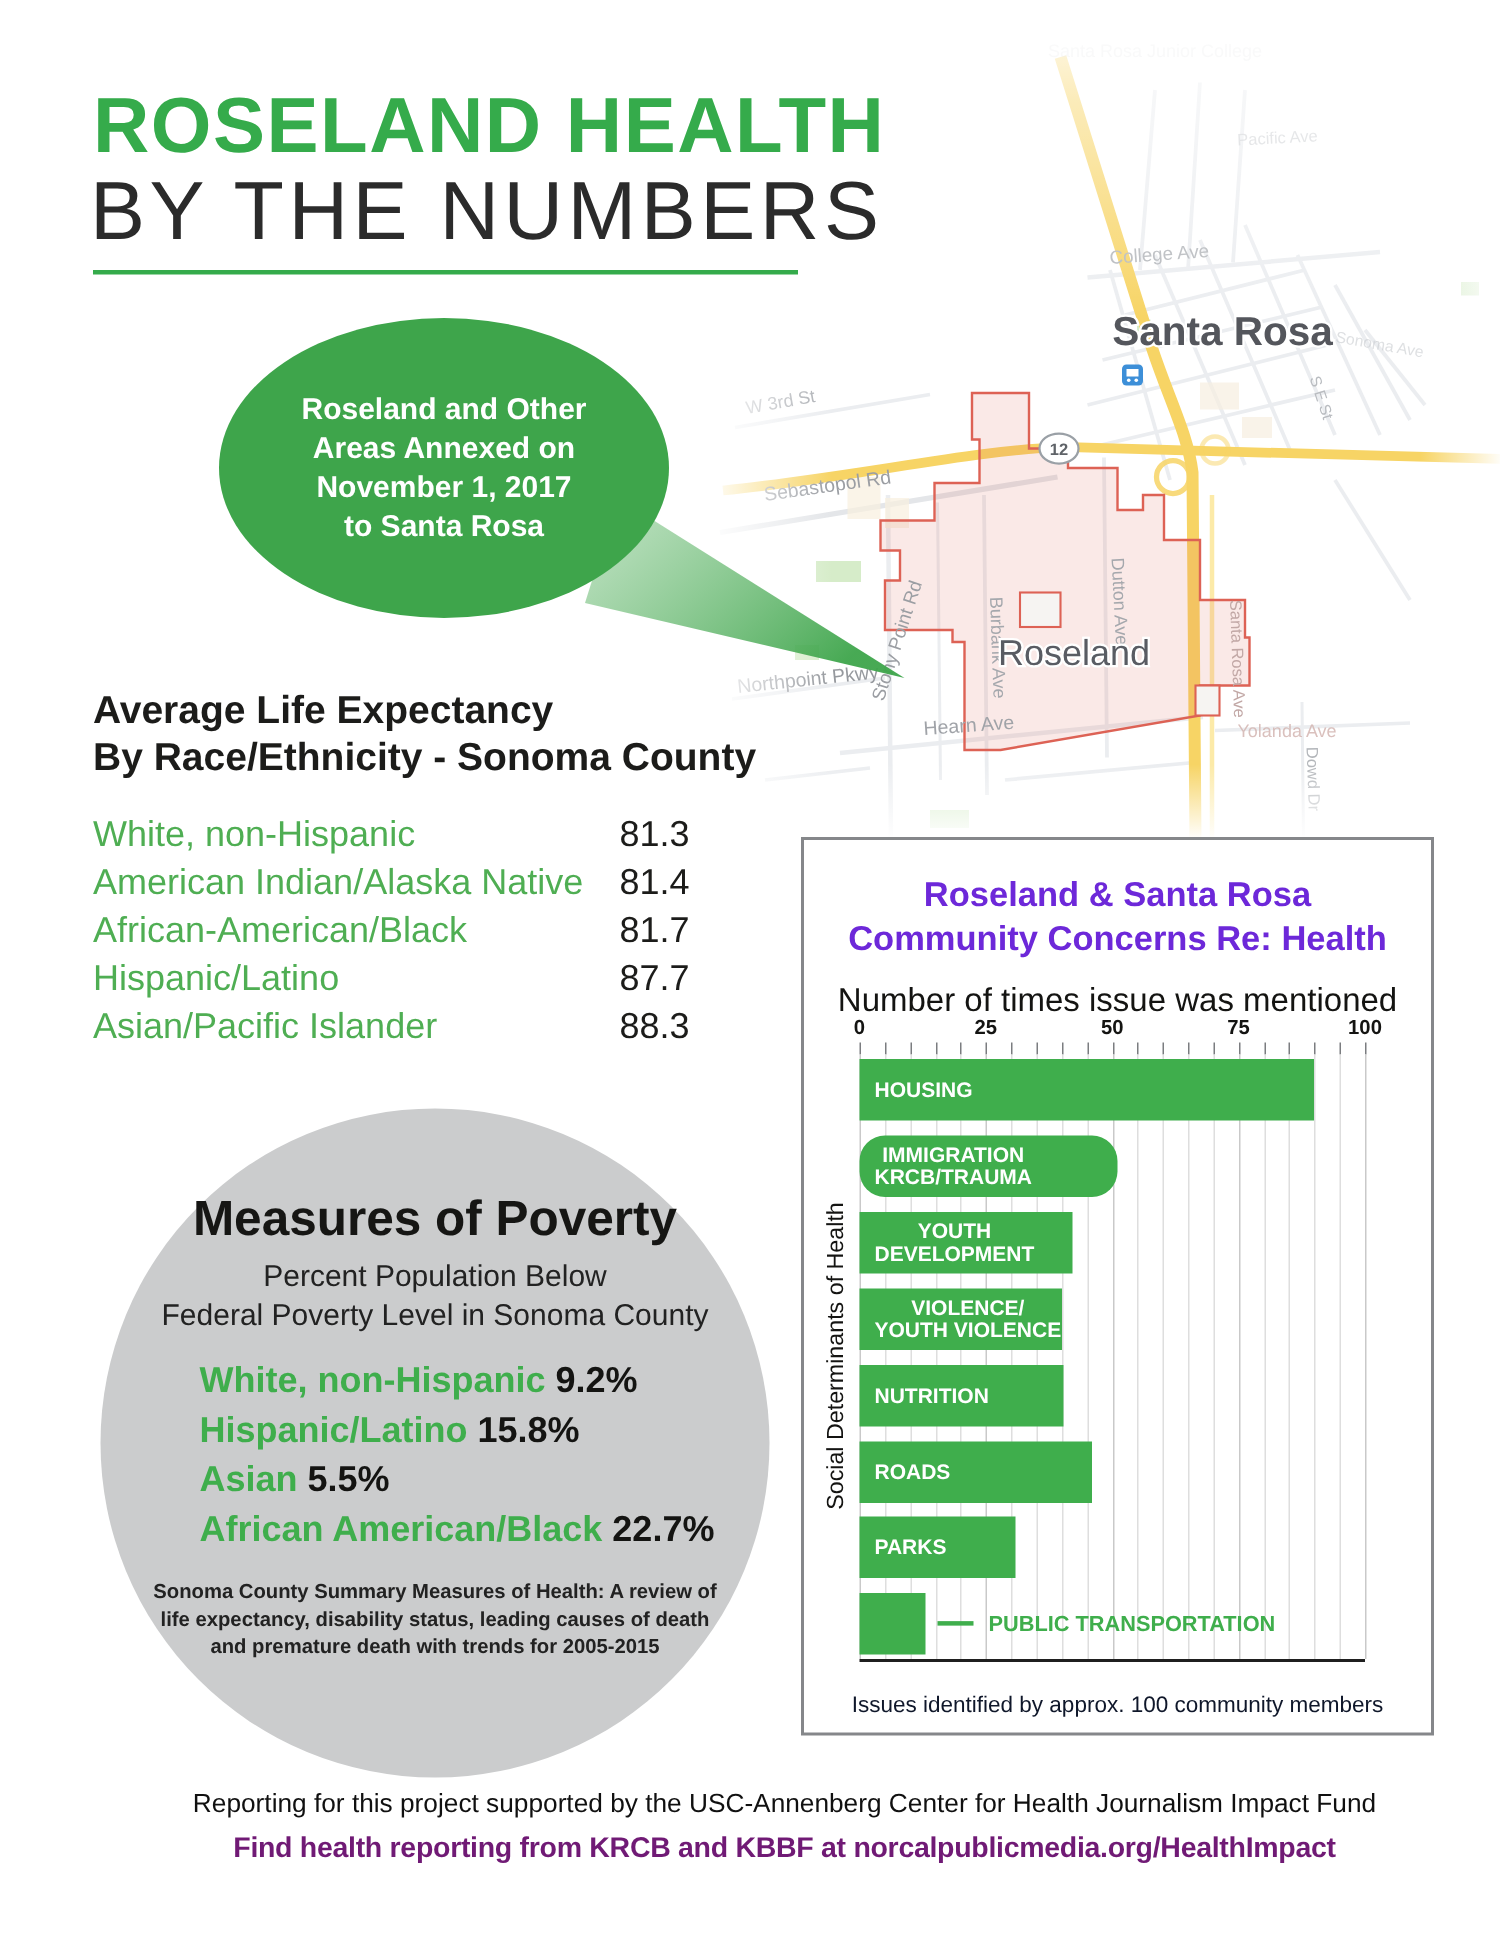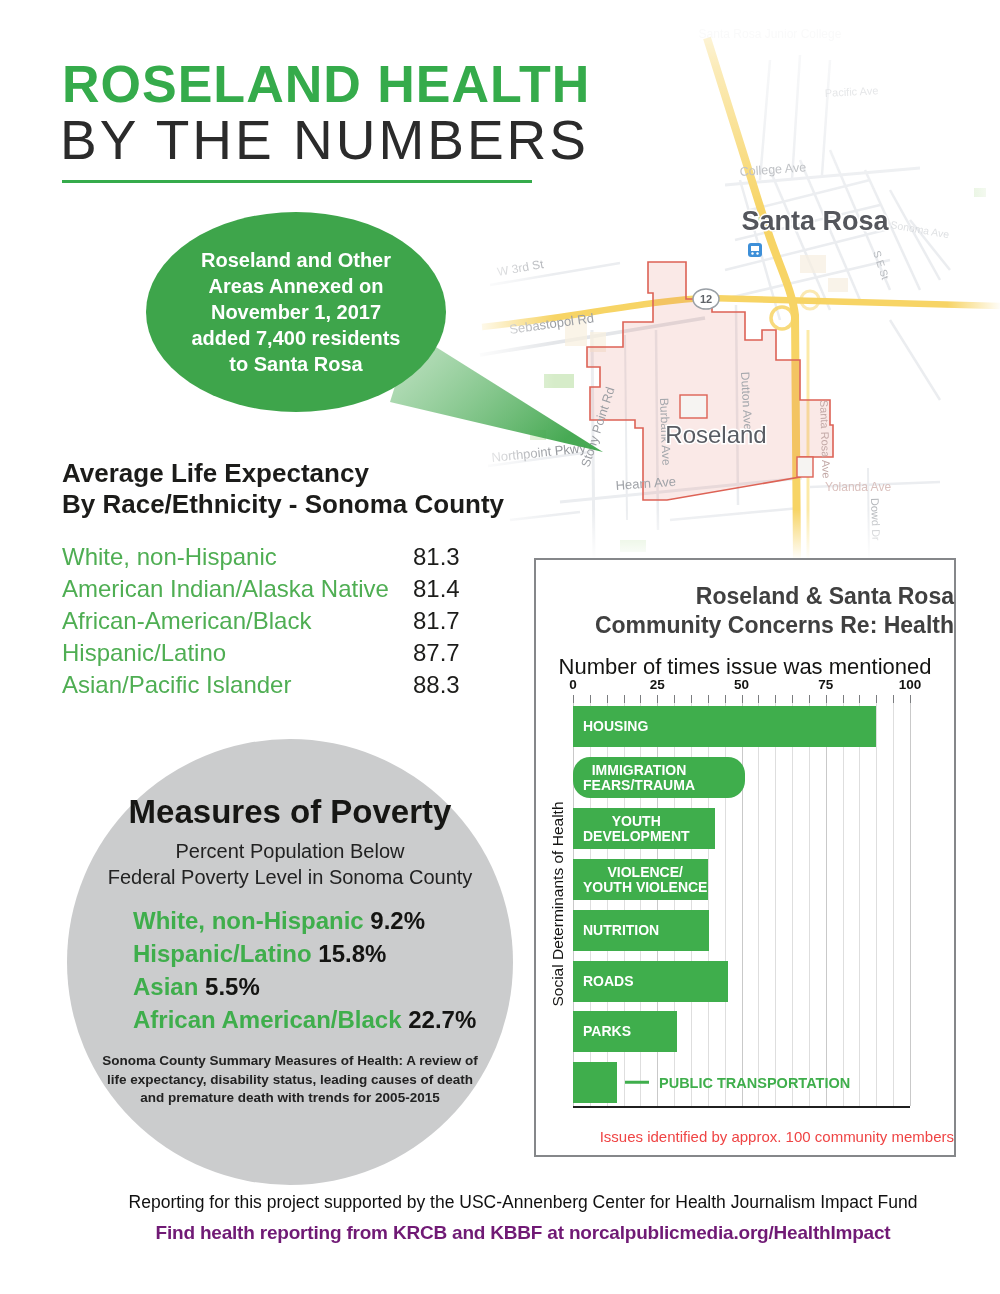--- a/index.html
+++ b/index.html
@@ -36,37 +36,37 @@
   .pov-title{margin-top:54px;font-size:33px;font-weight:700;color:#161614;}
   .pov-sub{margin-top:7px;font-size:20px;line-height:26px;color:#222;}
   .pov-rows{margin:14px 0 0 66px;text-align:left;}
   .pov-row{font-size:24px;line-height:33px;font-weight:700;}
   .pov-label{color:#3fae4c;}
   .pov-value{color:#141412;}
   .pov-src{margin-top:16px;font-size:13.5px;line-height:18.5px;font-weight:600;color:#222;}
   
   .chart-box{position:absolute;left:534px;top:558px;width:422px;height:599px;background:#fff;
              border:2px solid #85878a;box-sizing:border-box;}
-  .chart-title{position:absolute;left:0;top:22px;width:100%;text-align:right;font-size:23px;
-               font-weight:700;color:#404040;line-height:29px;}
+  .chart-title{position:absolute;left:0;top:22px;width:100%;text-align:center;font-size:23px;
+               font-weight:700;color:#6d28d9;line-height:29px;}
   .chart-xlabel{position:absolute;left:0;top:94px;width:100%;text-align:center;font-size:22px;color:#141412;}
   .tick-num{position:absolute;top:117px;transform:translateX(-50%);font-size:13.5px;font-weight:600;color:#141412;}
   .tick-mark{position:absolute;top:135px;width:1px;height:8px;background:#7b7d80;}
   .plot{position:absolute;left:37px;top:143px;width:337px;height:403px;border-bottom:2px solid #1f1f1f;}
   .gridline{position:absolute;top:0;bottom:0;width:1px;background:#dedede;}
   .gridline.major{background:#c9c9c9;}
   .bar{position:absolute;left:0;height:41px;background:#3fae4c;text-align:center;}
   .bar-label{position:absolute;left:10px;top:50%;transform:translateY(-50%);color:#fff;
              font-weight:700;font-size:14px;line-height:15.5px;white-space:nowrap;}
   .bar-dash{position:absolute;top:50%;height:2.5px;width:24px;background:#3fae4c;transform:translateY(-50%);}
   .bar-outside-label{position:absolute;top:50%;transform:translateY(-50%);color:#3fae4c;
              font-weight:700;font-size:14.5px;white-space:nowrap;}
   .ylabel{position:absolute;left:-180px;top:335px;width:404px;text-align:center;font-size:15.5px;color:#141412;
           transform:rotate(-90deg);}
-  .chart-footnote{position:absolute;left:0;top:568px;width:100%;text-align:right;font-size:15px;color:#ef4444;}
+  .chart-footnote{position:absolute;left:0;top:568px;width:100%;text-align:center;font-size:15px;color:#0f172a;}
   
   .footer1{position:absolute;left:0;top:1192px;width:100%;text-align:center;font-size:17.5px;
            font-weight:500;color:#101010;}
   .footer2{position:absolute;left:0;top:1222px;width:100%;text-align:center;font-size:19px;
            font-weight:700;letter-spacing:-.2px;color:#701a75;}
 </style>
 </head>
 <body>
 
 <div class="page">
@@ -179,21 +179,20 @@
         <stop offset="1" stop-color="#3ea54b" stop-opacity="0.95"></stop>
       </linearGradient>
     </defs>
     <polygon points="412,332 603,452 390,402" fill="url(#tg)"></polygon>
   </svg>
   <div class="bubble">
     <div class="bubble-text" id="bubble-text">
         <div>Roseland and Other</div>
         <div>Areas Annexed on</div>
         <div>November 1, 2017</div>
-        <div>added 7,400 residents</div>
         <div>to Santa Rosa</div>
       </div>
   </div>
 
   <div class="life-head">
     <div>Average Life Expectancy</div>
     <div>By Race/Ethnicity - Sonoma County</div>
   </div>
   <div class="life-rows" id="life-rows">
       <div class="life-row"><span class="life-label">White, non-Hispanic</span><span class="life-value">81.3</span></div>
@@ -279,21 +278,21 @@
         <div class="gridline" style="left: 320.15px;"></div>
         <div class="gridline major" style="left: 337px;"></div>
         <div class="bar" style="top: 3px; width: 303px; background: rgb(63, 174, 76);">
           <div class="bar-label">
             <div>HOUSING</div>
           </div>
         </div>
         <div class="bar" style="top: 54px; width: 172px; background: rgb(63, 174, 76); border-radius: 17px;">
           <div class="bar-label">
             <div>IMMIGRATION</div>
-            <div>FEARS/TRAUMA</div>
+            <div>KRCB/TRAUMA</div>
           </div>
         </div>
         <div class="bar" style="top: 105px; width: 142px; background: rgb(63, 174, 76);">
           <div class="bar-label">
             <div>YOUTH</div>
             <div>DEVELOPMENT</div>
           </div>
         </div>
         <div class="bar" style="top: 156px; width: 135px; background: rgb(63, 174, 76);">
           <div class="bar-label">

